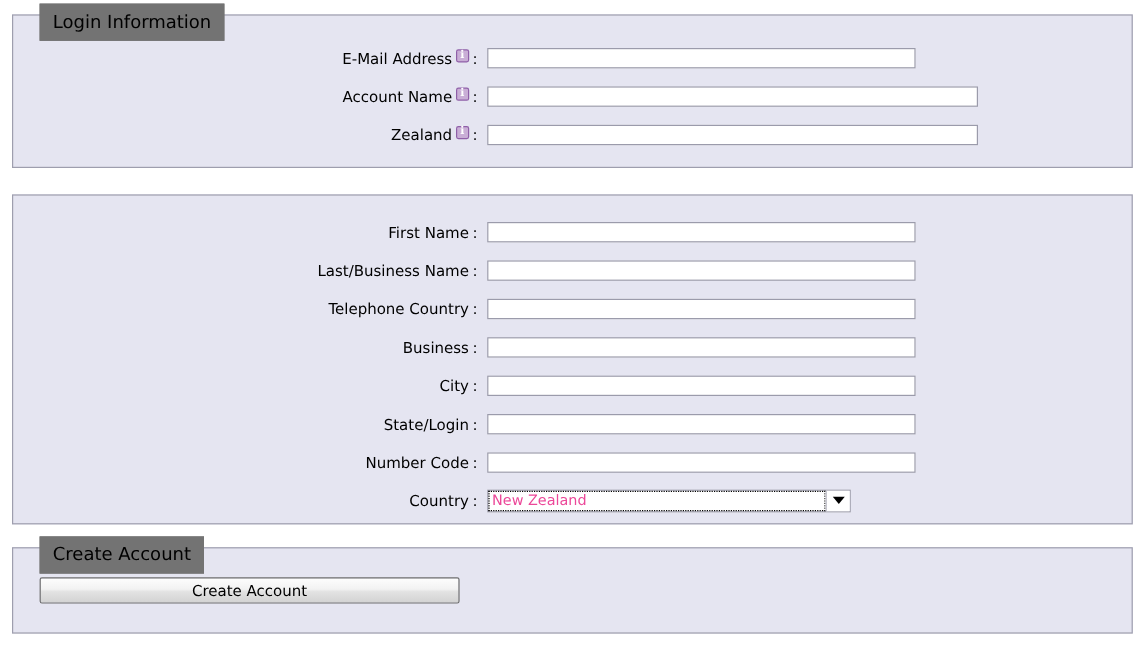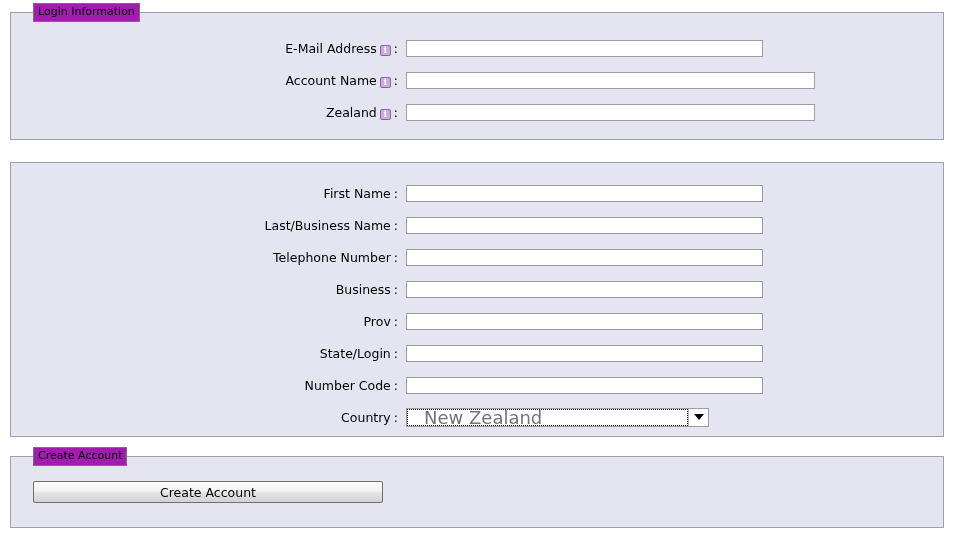--- a/index.html
+++ b/index.html
@@ -28,24 +28,24 @@
     width: 934px;
     box-sizing: border-box;
     background: #e5e5f1;
     border: 1px solid #9e9eae;
     border-top: 1px solid #9e9eae;
   }
   .panel-legend {
     position: absolute;
     top: -10px;
     left: 22px;
-    background: #a21caf;
-    border: 1px solid #737373;
+    background: #737373;
+    border: 7px solid #737373;
     padding: 1px 4px 2px 4px;
-    font-size: 11px;
+    font-size: 15px;
     line-height: 14px;
     color: #000000;
     white-space: nowrap;
   }
 
   #panel-login   { top: 12px;  height: 128px; }
   #panel-identity{ top: 162px; height: 275px; }
   #panel-create  { top: 456px; height: 72px; }
 
   
@@ -61,21 +61,21 @@
     height: 32px;
   }
   .row-label {
     width: 387px;
     text-align: right;
     padding-right: 0px;
     font-size: 12.5px;
     color: #000000;
     white-space: nowrap;
     display: flex;
-    align-items: flex-end;
+    align-items: flex-start;
     justify-content: flex-end;
     gap: 3px;
   }
   .row-label .colon { margin-left: 0px; }
 
   
   .info-icon {
     display: inline-block;
     width: 11px;
     height: 11px;
@@ -132,23 +132,23 @@
     border: 1px solid #9b9bab;
     background: #ffffff;
     display: flex;
     align-items: stretch;
     position: relative;
   }
   .select-text {
     flex: 1 1 auto;
     display: flex;
     align-items: center;
-    padding-left: 17px;
-    font-size: 18px;
-    color: #737373;
+    padding-left: 3px;
+    font-size: 12px;
+    color: #ec4899;
     outline: 1px dotted #000;
     outline-offset: -1px;
     overflow: hidden;
     white-space: nowrap;
   }
   .select-arrow {
     width: 19px;
     flex: 0 0 19px;
     background: #ffffff;
     border-left: 1px solid #b8b8c4;
@@ -239,37 +239,37 @@
       <div class="row">
         <div class="row-label">
           <span>Last/Business Name</span>
           <span class="colon">:</span>
         </div>
         <input type="text" class="field w-355" value="" style="">
       </div>
 
       <div class="row">
         <div class="row-label">
-          <span>Telephone Number</span>
+          <span>Telephone Country</span>
           <span class="colon">:</span>
         </div>
         <input type="text" class="field w-355" value="" style="">
       </div>
 
       <div class="row">
         <div class="row-label">
           <span>Business</span>
           <span class="colon">:</span>
         </div>
         <input type="text" class="field w-355" value="" style="">
       </div>
 
       <div class="row">
         <div class="row-label">
-          <span>Prov</span>
+          <span>City</span>
           <span class="colon">:</span>
         </div>
         <input type="text" class="field w-355" value="" style="">
       </div>
 
       <div class="row">
         <div class="row-label">
           <span>State/Login</span>
           <span class="colon">:</span>
         </div>

